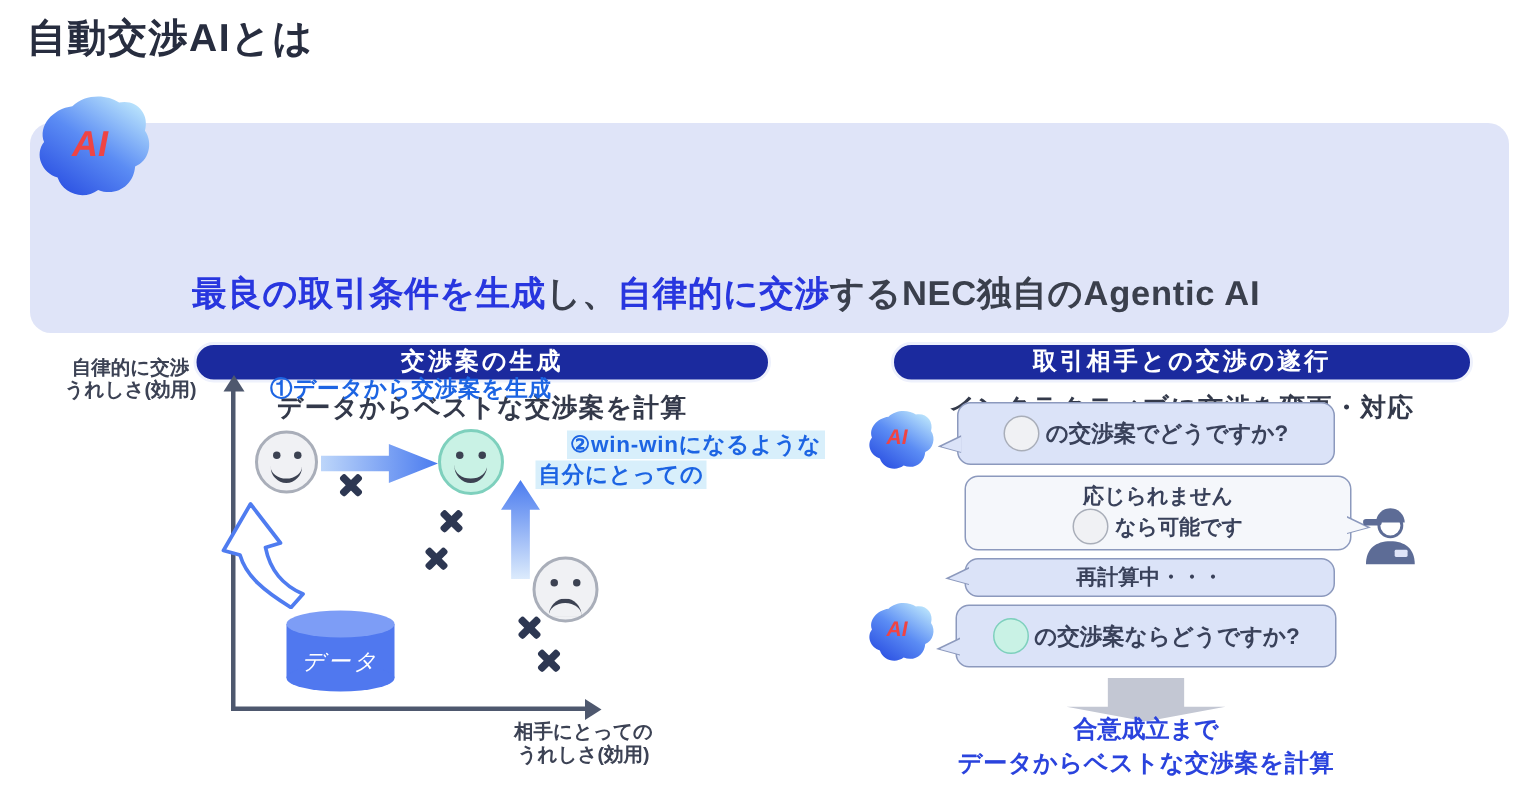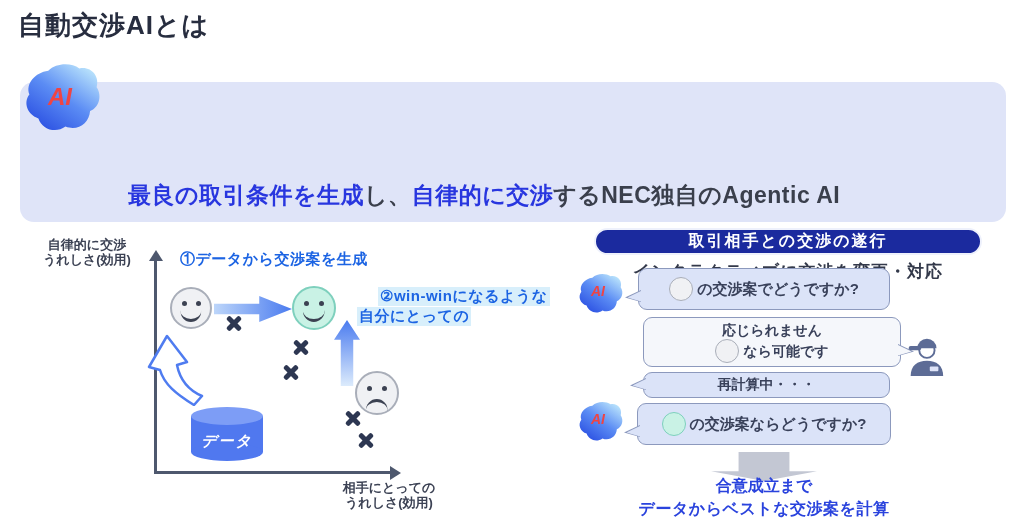--- a/index.html
+++ b/index.html
@@ -66,21 +66,21 @@
   .xmark::after  { transform:rotate(-45deg); }
 
   .arrow-r { position:absolute; left:214px; top:296px; width:78px; height:26px; background:linear-gradient(90deg,#bdd6fa,#4a7bef); clip-path:polygon(0 30%,58% 30%,58% 0,100% 50%,58% 100%,58% 70%,0 70%); }
   .arrow-u { position:absolute; left:334px; top:320px; width:26px; height:66px; background:linear-gradient(0deg,#dcebfc,#4a7bef); clip-path:polygon(50% 0,100% 30%,74% 30%,74% 100%,26% 100%,26% 30%,0 30%); }
   .curve-arrow { position:absolute; left:140px; top:328px; width:72px; height:78px; }
 
   .db { position:absolute; left:191px; top:407px; width:72px; height:54px; }
   .db .body { position:absolute; top:9px; left:0; width:72px; height:36px; background:#5078ef; }
   .db .top  { position:absolute; top:0; left:0; width:72px; height:18px; border-radius:50%; background:#7d9df6; }
   .db .bot  { position:absolute; bottom:0; left:0; width:72px; height:18px; border-radius:50%; background:#5078ef; }
-  .db .db-label { position:absolute; width:100%; top:25px; text-align:center; color:#fff; font-weight:700; font-style:italic; font-size:15px; letter-spacing:2px; }
+  .db .db-label { position:absolute; width:100%; top:25px; text-align:center; color:#fff; font-weight:400; font-style:italic; font-size:15px; letter-spacing:2px; }
 
   
   .bubble { position:absolute; background:#dbe3f8; border:1.5px solid #8c99bd; border-radius:9px; display:flex; align-items:center; justify-content:center; color:#39415a; font-weight:700; }
   .bubble.white { background:#f5f7fb; }
   .tail { position:absolute; width:16px; height:16px; background:#8c99bd; }
   .tail i { position:absolute; display:block; width:16px; height:16px; }
   .tail-l { left:-14px; bottom:5px; clip-path:polygon(100% 12%, 0 60%, 100% 88%); }
   .tail-l i { left:2.5px; clip-path:polygon(100% 12%, 0 60%, 100% 88%); background:#dbe3f8; }
   .tail-r { right:-14px; bottom:8px; clip-path:polygon(0 12%, 100% 60%, 0 88%); }
   .tail-r i { left:-2.5px; clip-path:polygon(0 12%, 100% 60%, 0 88%); background:#f5f7fb; }
@@ -112,20 +112,24 @@
 </svg>
 
 <div class="stage">
 
   <div class="page-title">自動交渉AIとは</div>
 
   <div class="band">
     <div class="headline">
       <span class="blue">最良の取引条件を生成</span><span class="dark">し、</span><span class="blue">自律的に交渉</span><span class="dark">するNEC独自のAgentic AI</span>
     </div>
+    <div class="col col-left">
+      <div class="pill">交渉案の生成</div>
+      <div class="col-sub">データからベストな交渉案を計算</div>
+    </div>
     <div class="col col-right">
       <div class="pill">取引相手との交渉の遂行</div>
       <div class="col-sub">インタラクティブに交渉を変更・対応</div>
     </div>
   </div>
 
   <div class="blob-wrap blob-big">
     <svg viewBox="0 0 100 100">
         <path fill="url(#aiGrad)" d="M32,12 C42,2 60,2 70,9 C84,6 95,18 91,32 C98,42 94,57 83,61 C82,76 68,86 53,80 C41,89 24,83 20,70 C7,66 1,51 9,41 C4,28 16,14 32,12 Z"></path>
       </svg>

